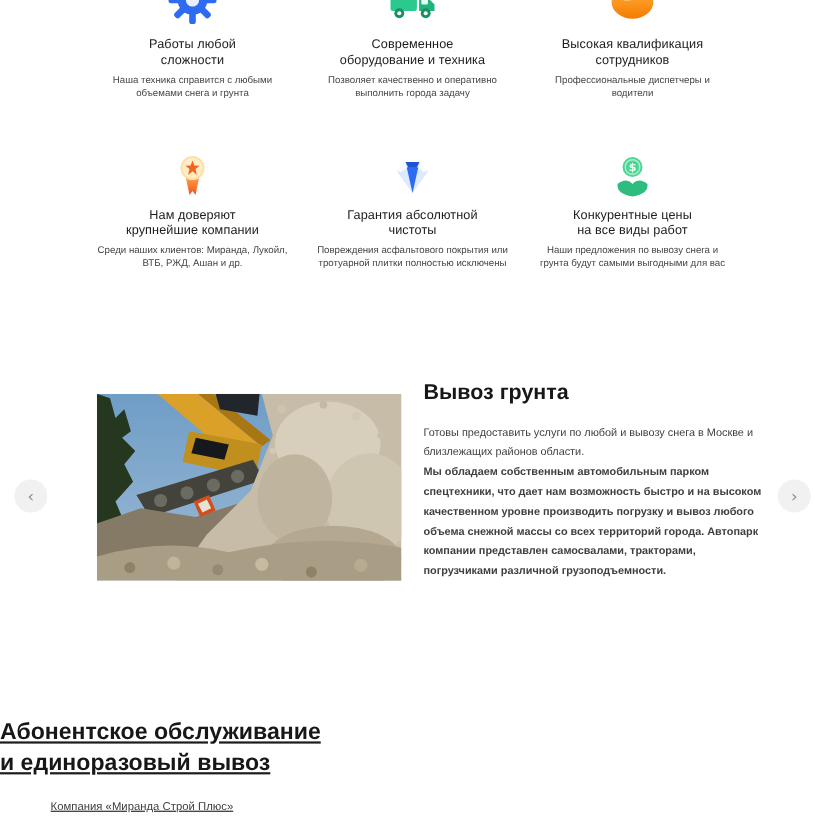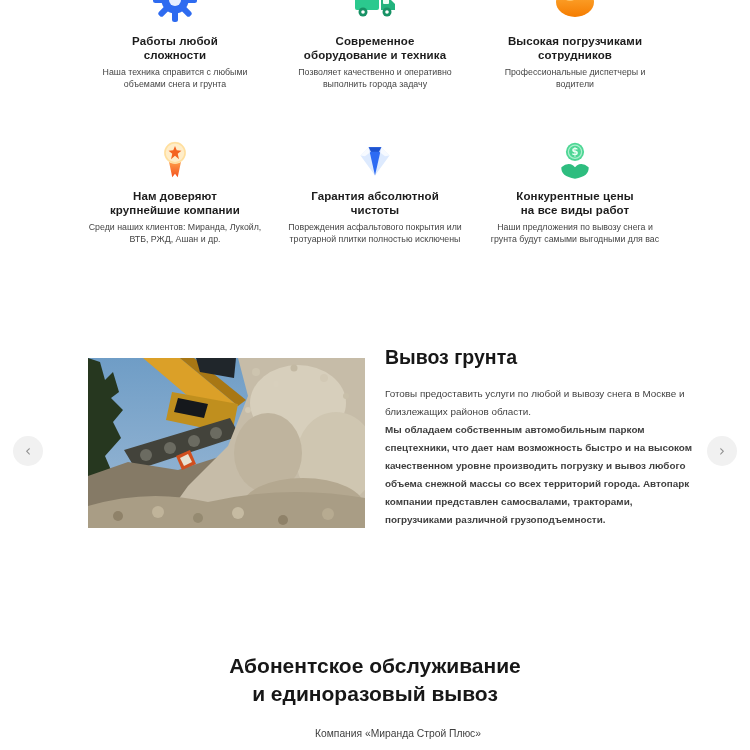--- a/index.html
+++ b/index.html
@@ -7,21 +7,21 @@
     font-family:"Liberation Sans","DejaVu Sans",sans-serif; color:#1c1c1c; }
   .canvas { position:relative; width:750px; height:750px; }
 
   
   .f-row { position:absolute; left:75px; width:600px; display:flex; }
   .f-row.row1 { top:-22px; }
   .f-row.row2 { top:140px; }
   .f-cell { width:200px; text-align:center; padding:0 6px; }
   .icon-wrap { height:44px; display:flex; align-items:flex-end; justify-content:center; }
   .row2 .icon-wrap { height:40px; }
-  .f-title { margin-top:13px; font-size:11.5px; font-weight:bold; line-height:1.18;
+  .f-title { margin-top:13px; font-size:11.5px; font-weight:normal; line-height:1.18;
     color:#1c1c1c; white-space:pre-line; letter-spacing:.1px; }
   .row2 .f-title { margin-top:10px; }
   .f-sub { margin-top:5px; font-size:8.8px; line-height:1.3; color:#454545;
     max-width:178px; margin-left:auto; margin-right:auto; }
 
   
   .photo { position:absolute; left:88px; top:358px; width:277px; height:170px; overflow:hidden; }
   .photo svg { display:block; width:100%; height:100%; }
   .slide-text { position:absolute; left:385px; top:346px; width:308px; }
   .slide-title { font-size:19.5px; font-weight:bold; color:#171717; }
@@ -29,21 +29,21 @@
   .slide-p.first { margin-top:16px; }
   .slide-p.second { margin-top:0;font-weight:bold; }
   .nav-btn { position:absolute; top:436px; width:30px; height:30px; border:none;
     border-radius:50%; background:#f1f1f1; color:#8f8f8f; font-size:15px;
     line-height:28px; text-align:center; cursor:pointer; padding:0;
     font-family:"DejaVu Sans",sans-serif; }
   .nav-btn.prev { left:13px; }
   .nav-btn.next { left:707px; }
 
   
-  .subscribe { position:absolute; top:652px; left:0; width:750px; text-align:center; }
+  .subscribe { position:absolute; top:652px; left:0; width:750px; text-align:left;text-decoration:underline; }
   .sub-heading { font-size:21px; font-weight:bold; line-height:1.35; color:#171717;
     white-space:pre-line; }
   .sub-intro { margin-top:19px; font-size:10.3px; color:#3f3f3f;margin-left:46px; }
 </style>
 </head>
 <body>
 
 <div class="canvas">
 
   <div class="f-row row1">
@@ -86,21 +86,21 @@
           <defs>
             <linearGradient id="hg" x1="0" y1="0" x2="0" y2="1">
               <stop offset="0" stop-color="#ffb23e"></stop>
                 <stop offset="1" stop-color="#f57c00"></stop>
             </linearGradient>
           </defs>
           <ellipse cx="22" cy="24" rx="19" ry="15" fill="url(#hg)"></ellipse>
           <ellipse cx="17" cy="19" rx="6" ry="4" fill="#ffcf7a" opacity="0.8"></ellipse>
         </svg>
       </div>
-      <div class="f-title">Высокая погрузчиками
+      <div class="f-title">Высокая квалификация
 сотрудников</div>
       <div class="f-sub">Профессиональные диспетчеры и водители</div>
     </div>
   </div>
 
   <div class="f-row row2">
     <div class="f-cell">
       <div class="icon-wrap">
         <svg width="40" height="40" viewBox="0 0 44 44">
           <defs>

